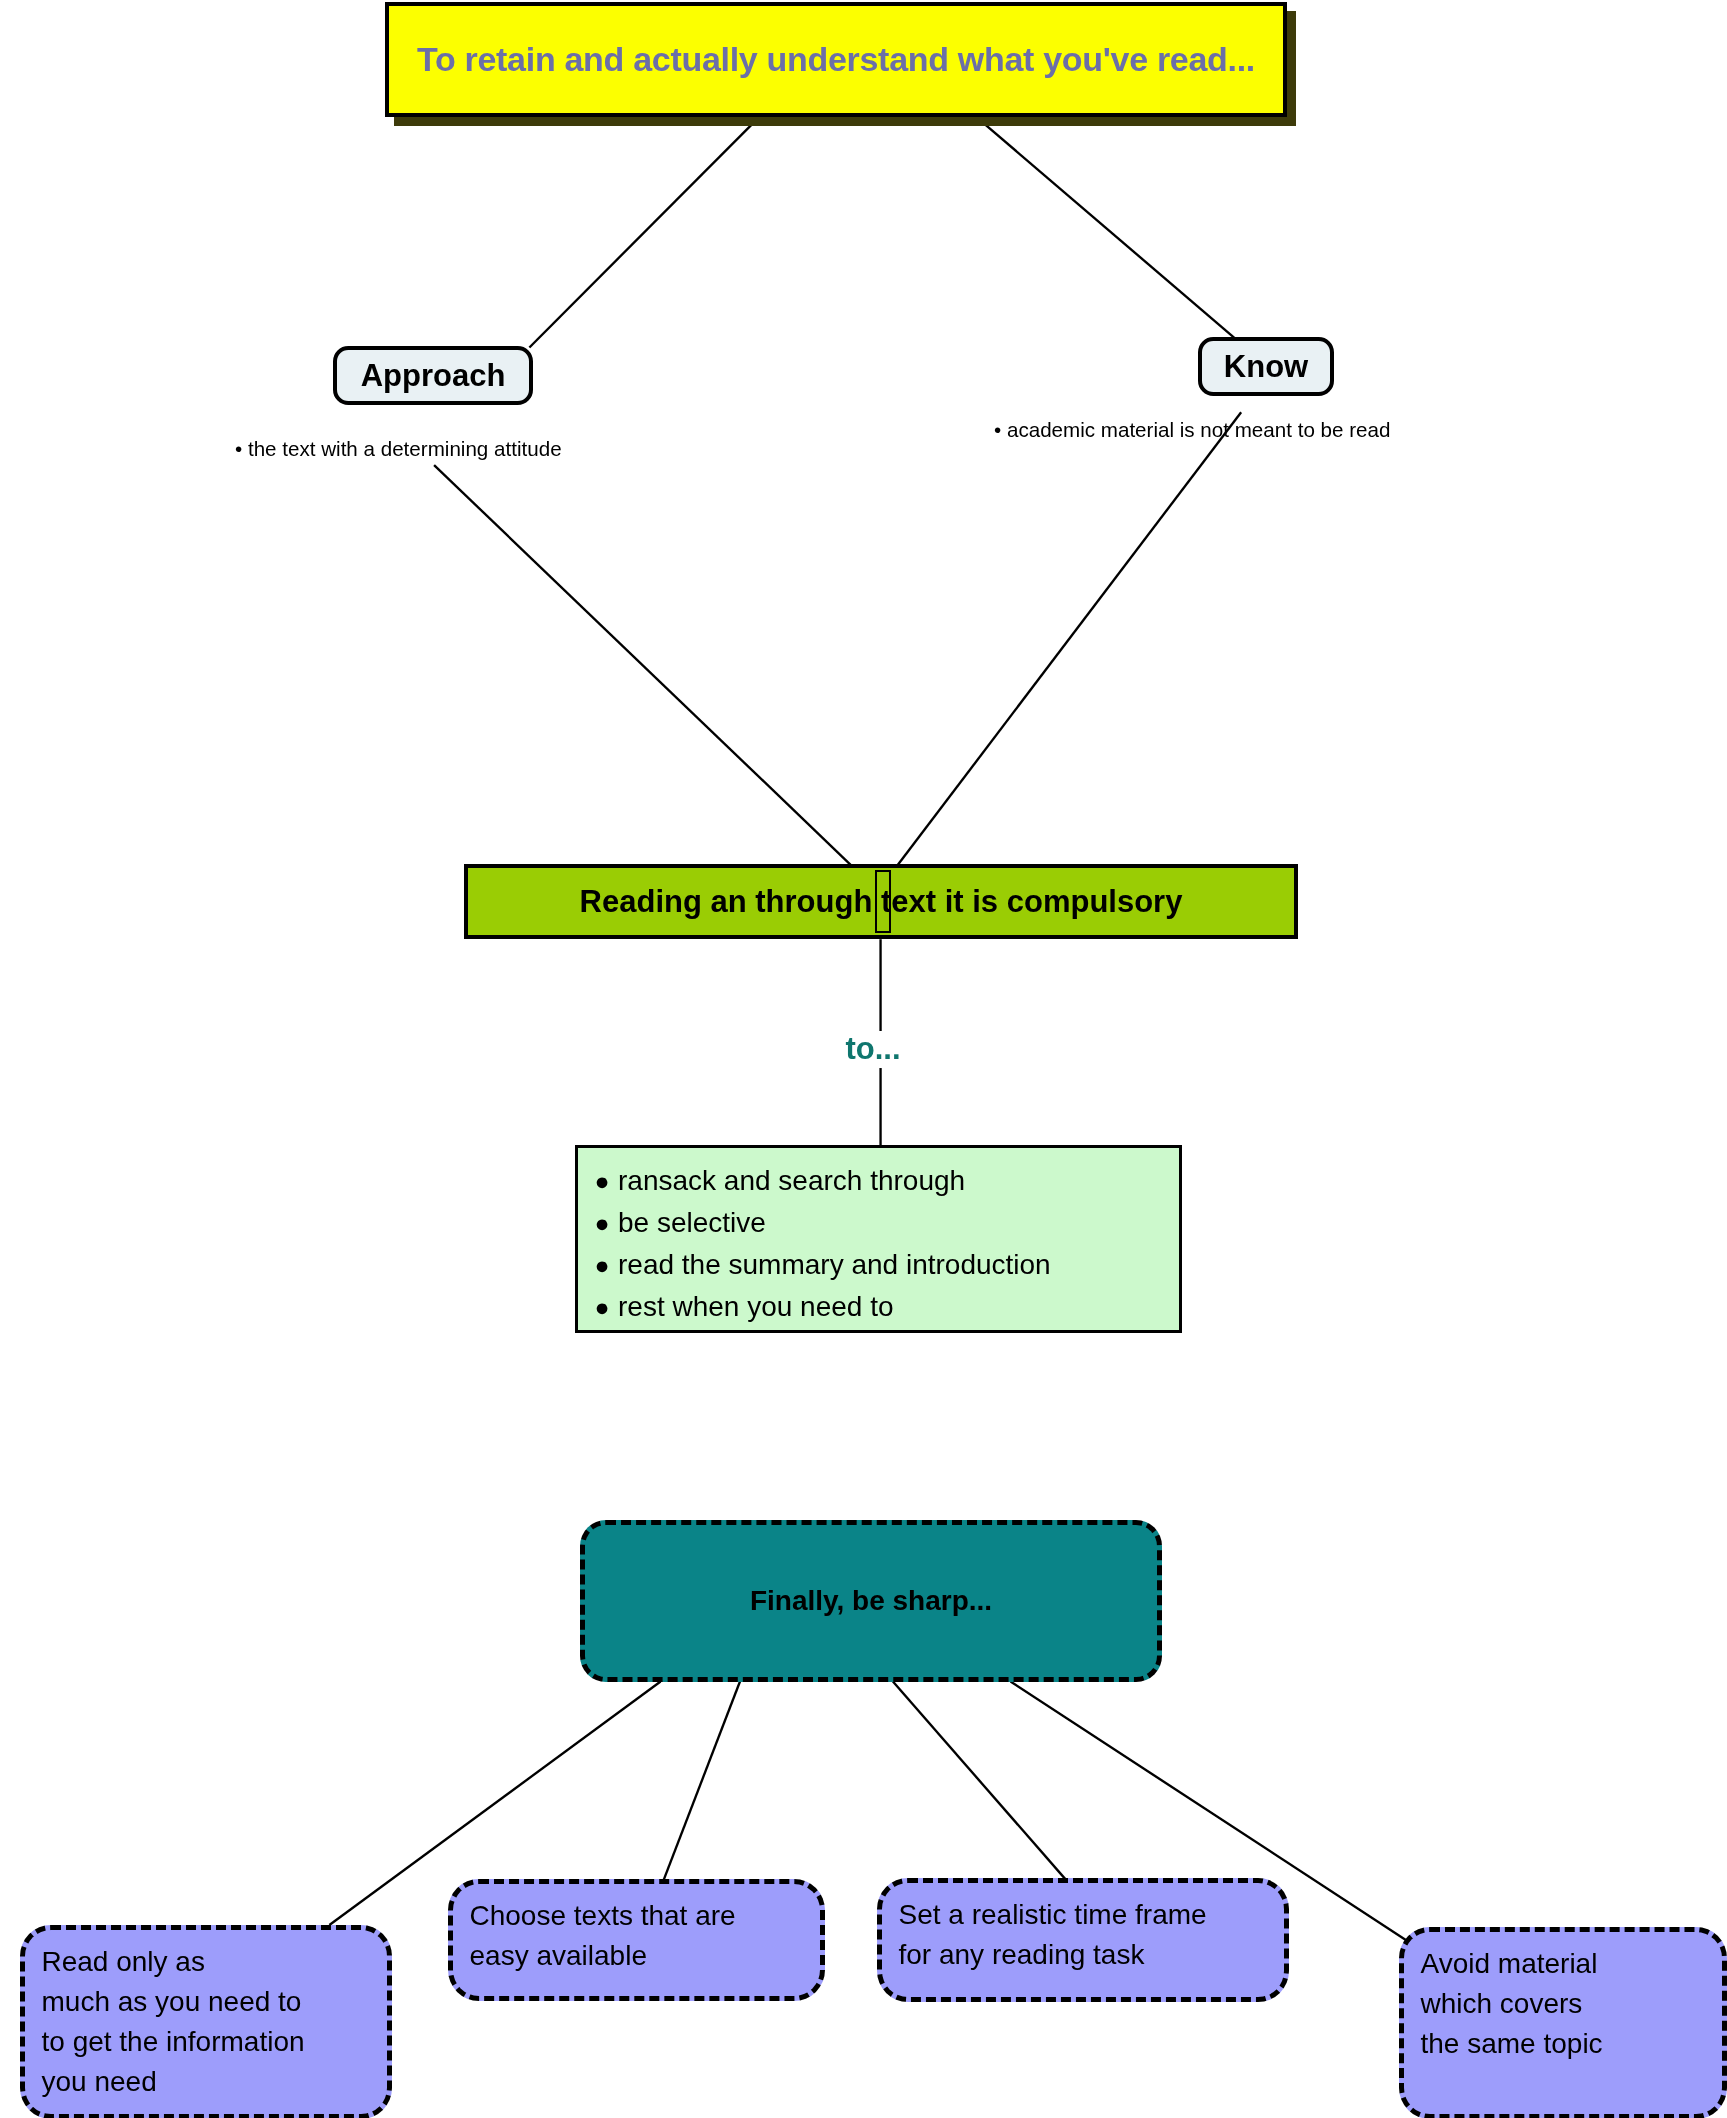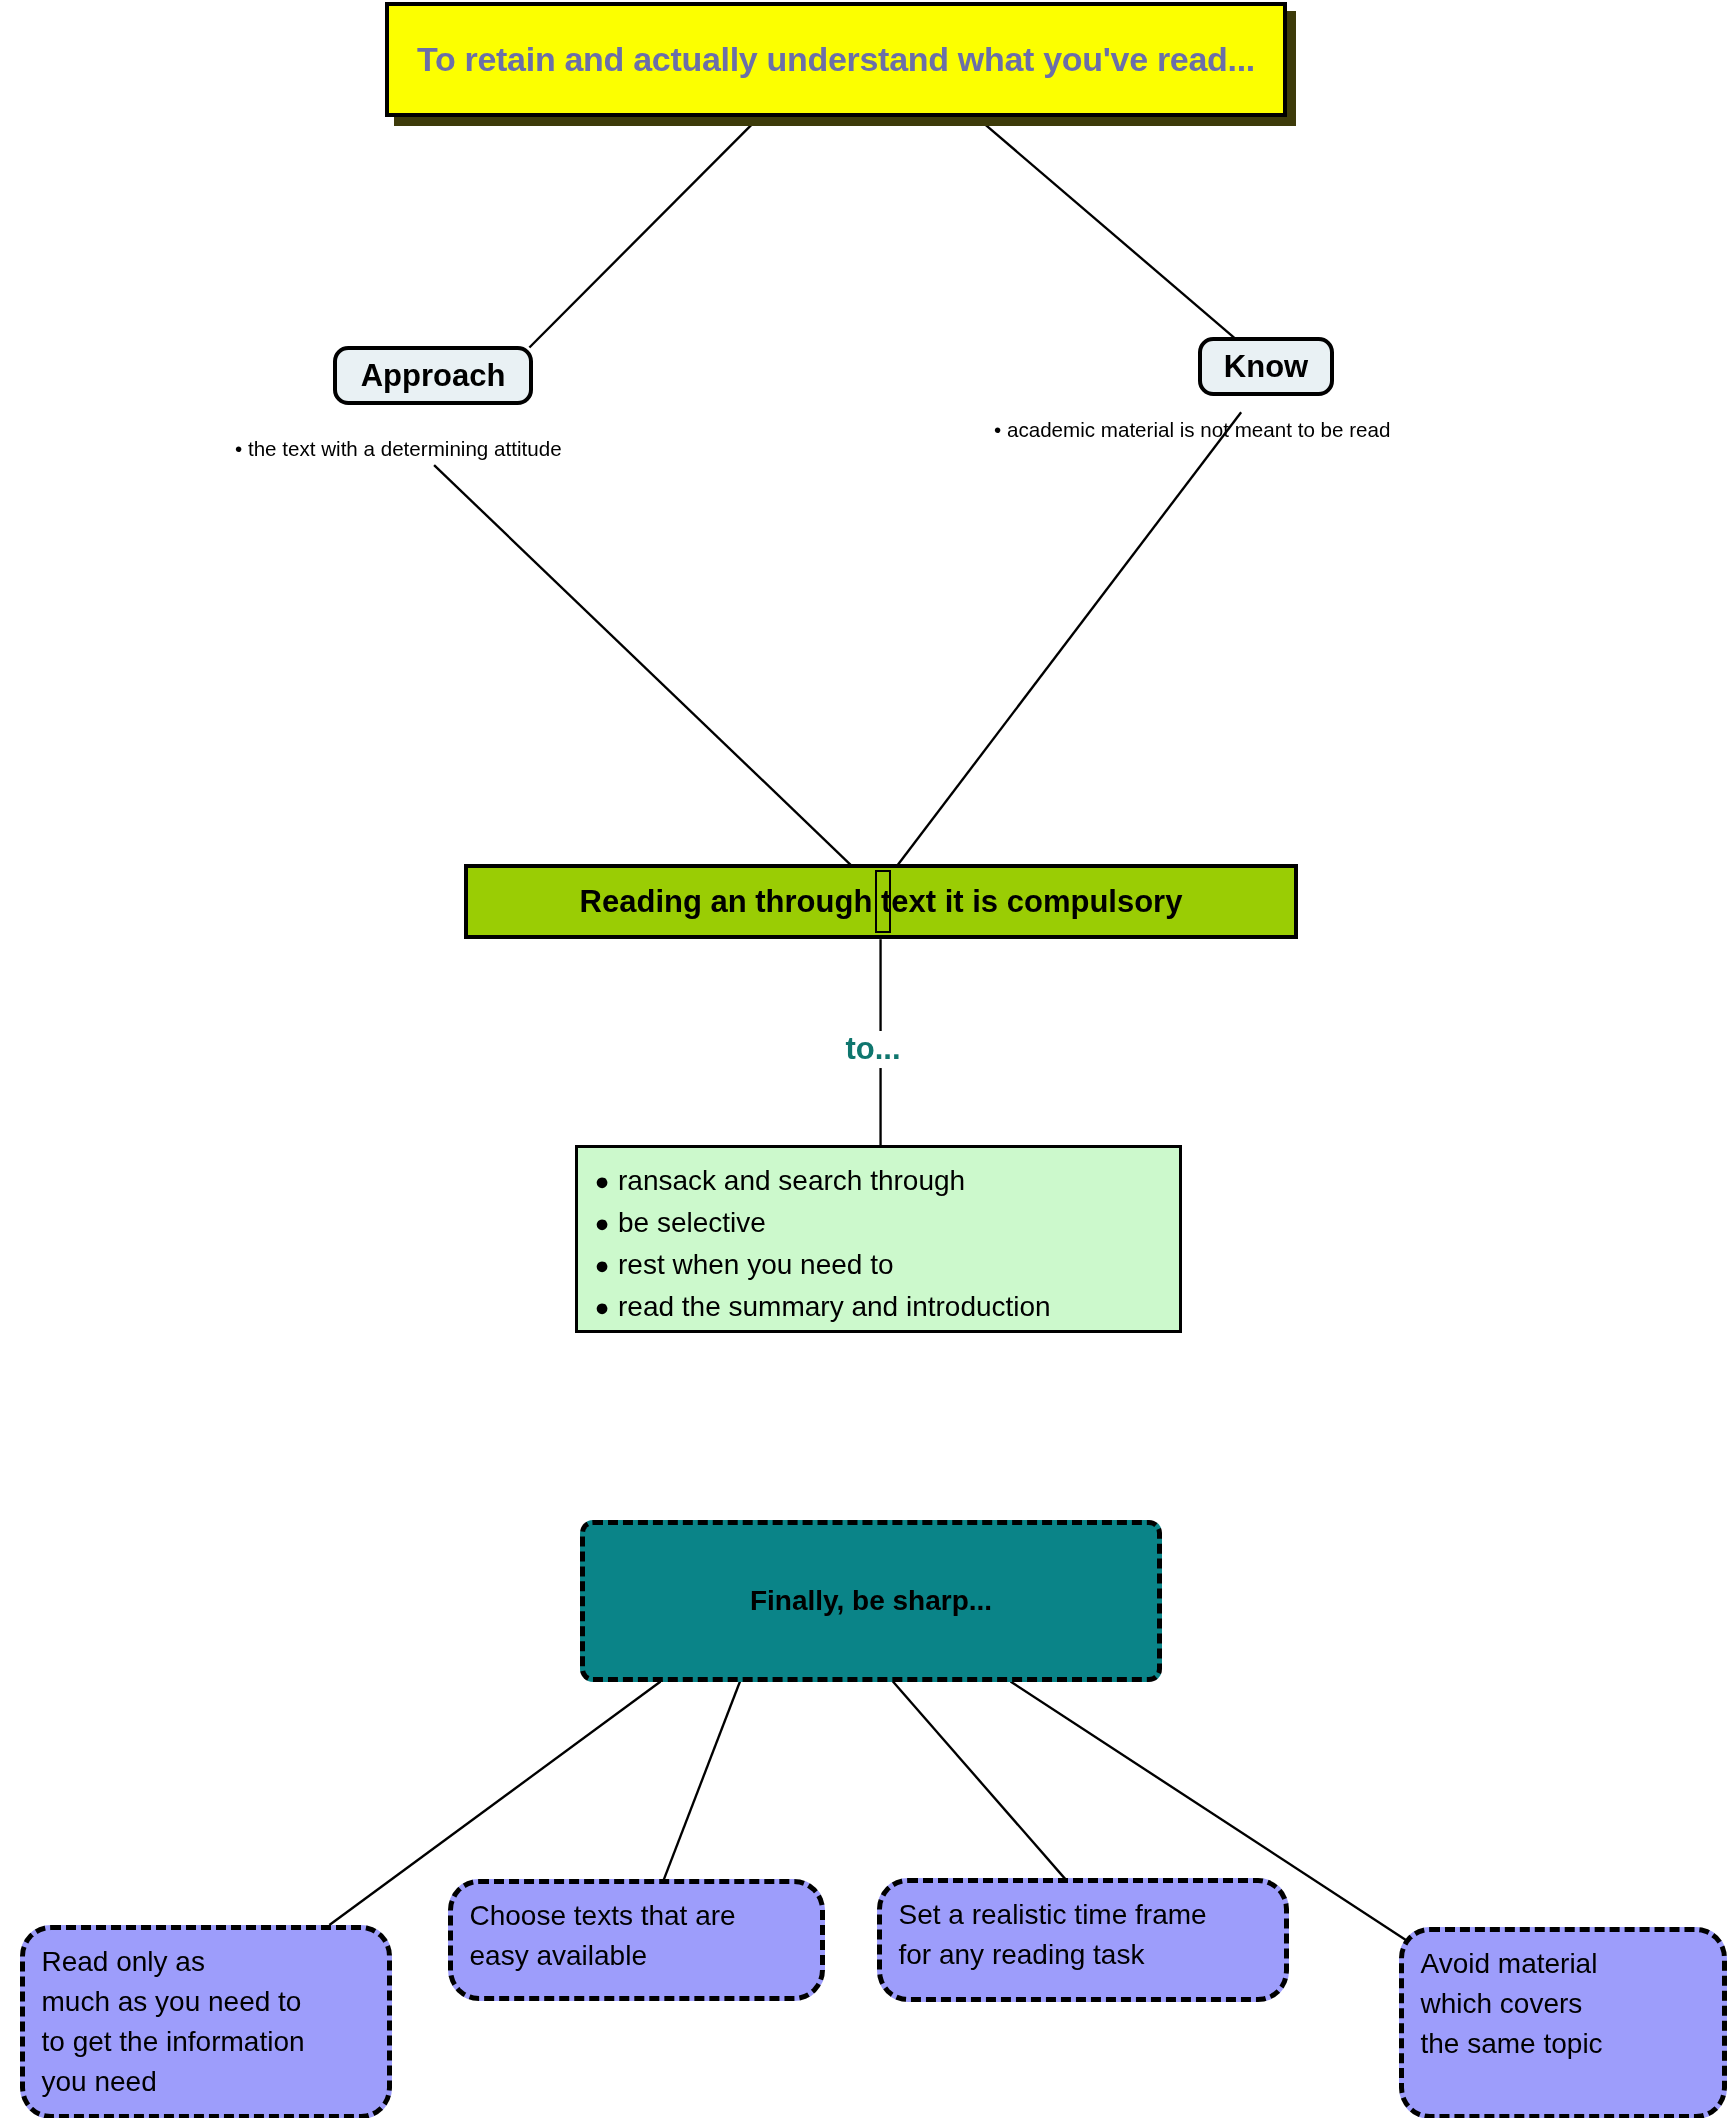--- a/index.html
+++ b/index.html
@@ -157,21 +157,21 @@
   }
 
   
   #teal-node {
     left: 580px;
     top: 1520px;
     width: 582px;
     height: 162px;
     background: #0a8488;
     border: 5.9px dashed #000000;
-    border-radius: 13px;
+    border-radius: 26px;
     z-index: 2;
   }
   #teal-node .label {
     font-size: 28px;
     font-weight: bold;
     color: #000000;
     white-space: nowrap;
   }
 
   
@@ -240,22 +240,22 @@
     <span class="label">Reading an through text it is compulsory</span>
   </div>
   <div id="green-connector"></div>
 
   <div id="to-label">to...</div>
 
   <div class="node" id="list-node">
     <ul>
       <li><span class="dot">●</span><span>ransack and search through</span></li>
       <li><span class="dot">●</span><span>be selective</span></li>
+      <li><span class="dot">●</span><span>read the summary and introduction</span></li>
       <li><span class="dot">●</span><span>rest when you need to</span></li>
-      <li><span class="dot">●</span><span>read the summary and introduction</span></li>
     </ul>
   </div>
 
   <div class="node" id="teal-node">
     <span class="label">Finally, be sharp...</span>
   </div>
 
   <div class="node leaf" id="leaf-1">
     <span class="label">Read only as
 much as you need to

